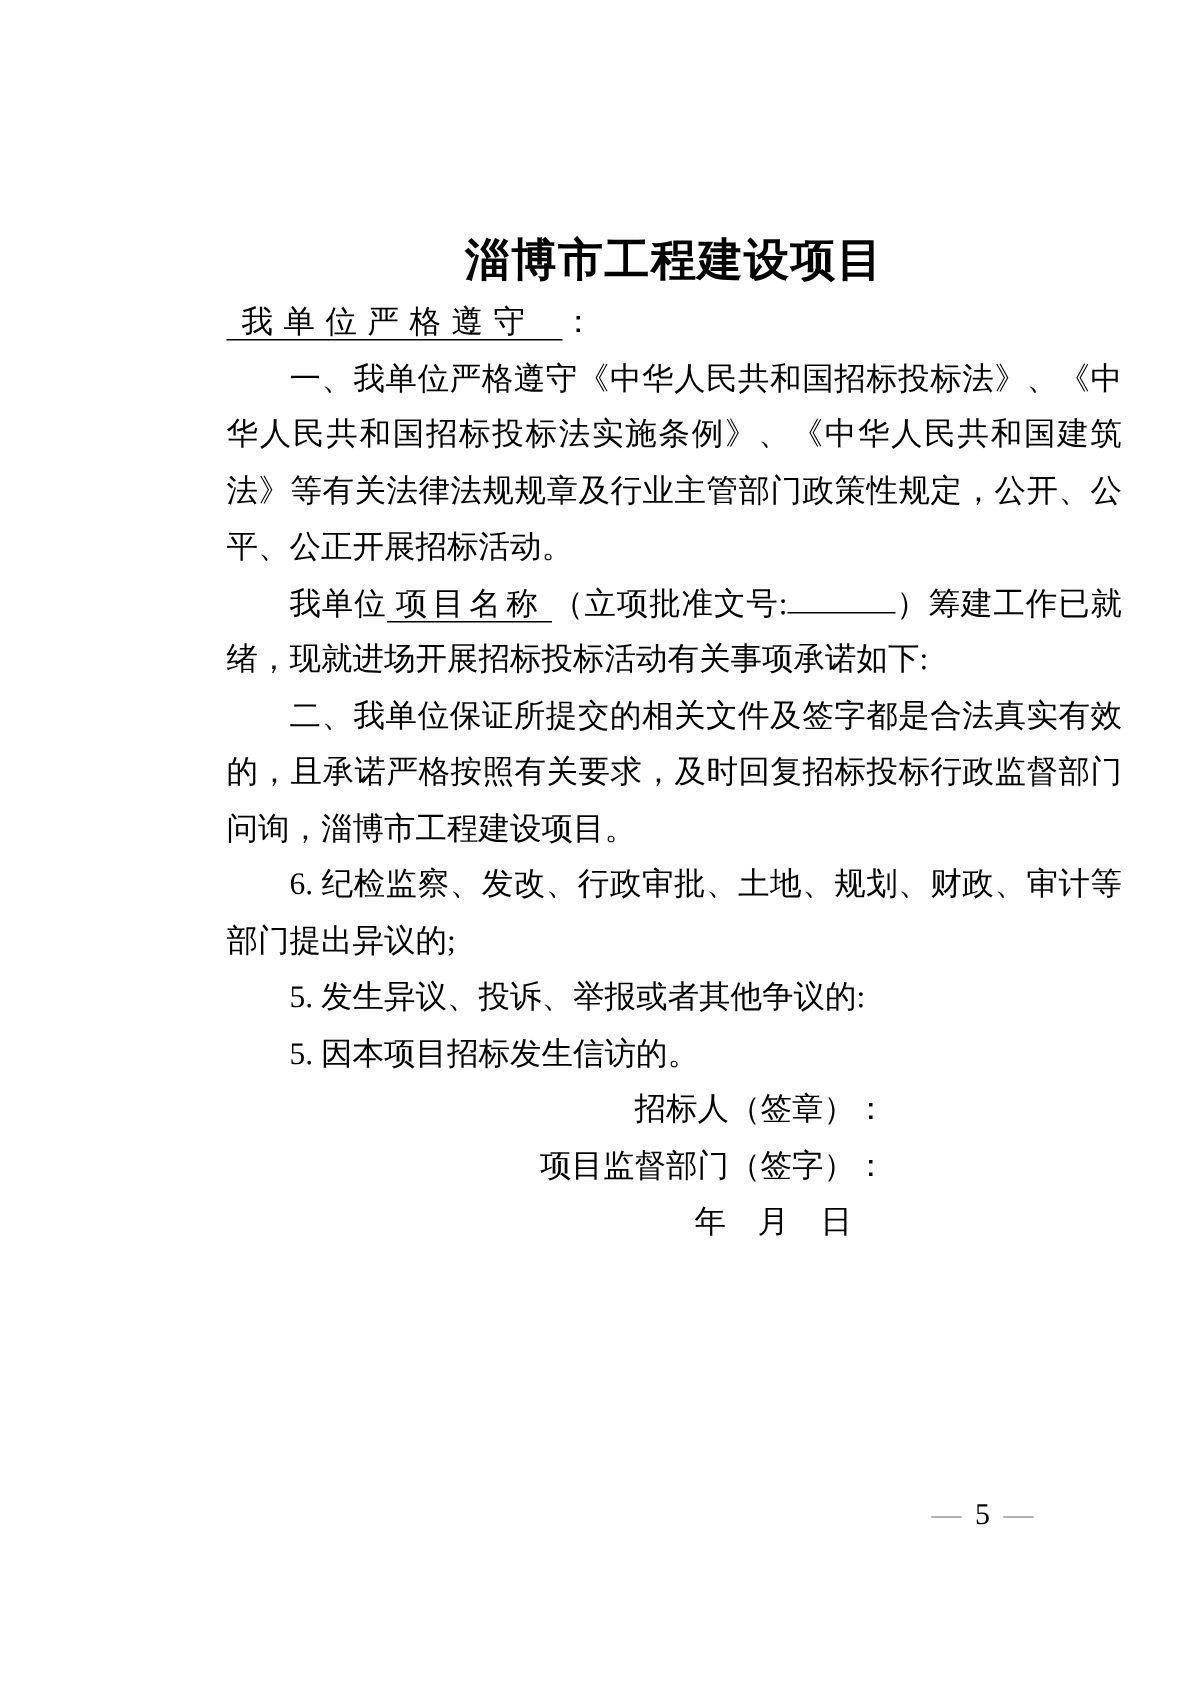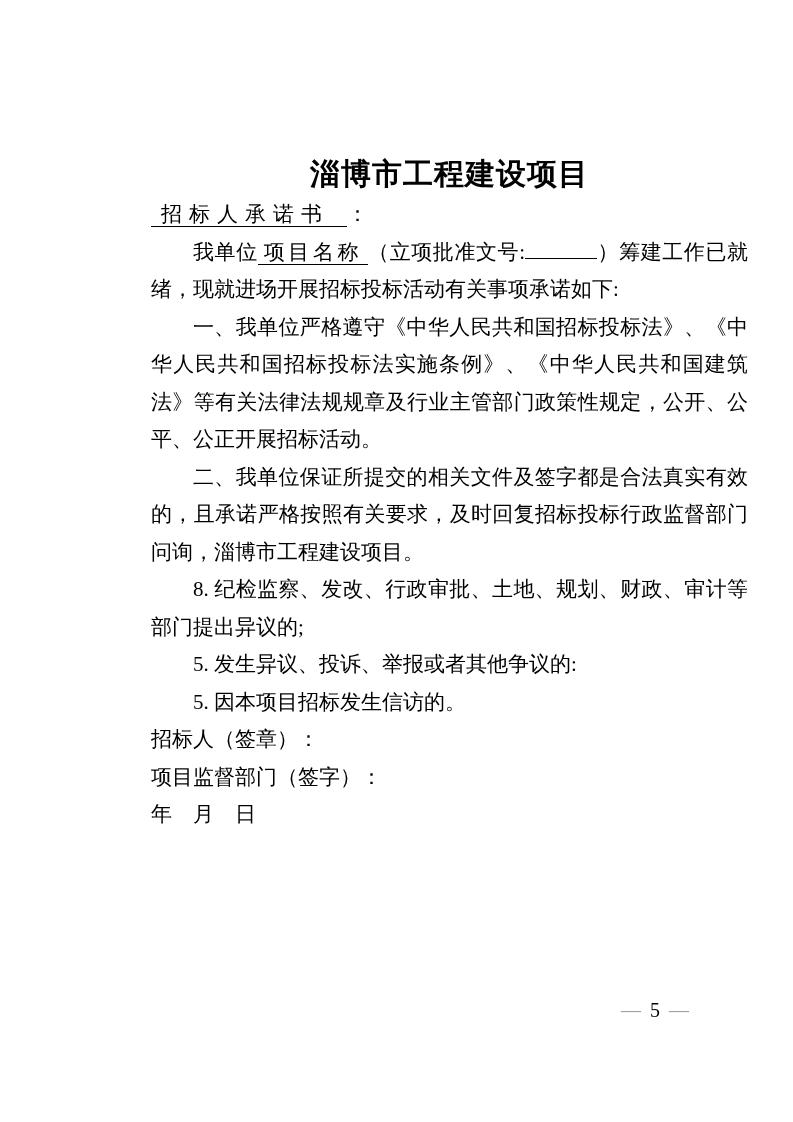--- a/index.html
+++ b/index.html
@@ -59,20 +59,21 @@
   }
   .blank-line {
     display: inline-block;
     width: 72px;
     height: 1em;
     border-bottom: 1.5px solid #000;
     vertical-align: baseline;
   }
   .signature {
     width: 440px;
+    text-align: right;
     font-size: 21px;
     line-height: 37.5px;
   }
   .signature div {
     white-space: pre;
   }
   .signature .date-line {
     padding-right: 23px;
   }
   .footer-pagenum {
@@ -94,28 +95,28 @@
 </head>
 <body>
 
 <div class="page">
   <div class="content">
 
     <h1 class="doc-title">
       <span class="title-line">淄博市工程建设项目</span>
     </h1>
 
-    <div class="addressee"><span class="dept">招标人承诺书</span><span>：</span></div>
+    <div class="addressee"><span class="dept">我单位严格遵守</span><span>：</span></div>
 
     <div class="body">
+      <p>一、我单位严格遵守《中华人民共和国招标投标法》、《中华人民共和国招标投标法实施条例》、《中华人民共和国建筑法》等有关法律法规规章及行业主管部门政策性规定，公开、公平、公正开展招标活动。</p>
+
       <p><span>我单位</span><span class="ufield">项目名称</span><span>（立项批准文号:</span><span class="blank-line"></span><span>）筹建工作已就绪，现就进场开展招标投标活动有关事项承诺如下:</span></p>
-
-      <p>一、我单位严格遵守《中华人民共和国招标投标法》、《中华人民共和国招标投标法实施条例》、《中华人民共和国建筑法》等有关法律法规规章及行业主管部门政策性规定，公开、公平、公正开展招标活动。</p>
       <p>二、我单位保证所提交的相关文件及签字都是合法真实有效的，且承诺严格按照有关要求，及时回复招标投标行政监督部门问询，淄博市工程建设项目。</p>
-      <p>8. 纪检监察、发改、行政审批、土地、规划、财政、审计等部门提出异议的;</p>
+      <p>6. 纪检监察、发改、行政审批、土地、规划、财政、审计等部门提出异议的;</p>
       <p>5. 发生异议、投诉、举报或者其他争议的:</p>
       <p>5. 因本项目招标发生信访的。</p>
     </div>
 
     <div class="signature">
       <div>招标人（签章）：</div>
       <div>项目监督部门（签字）：</div>
       <div class="date-line">年　月　日</div>
     </div>
 

